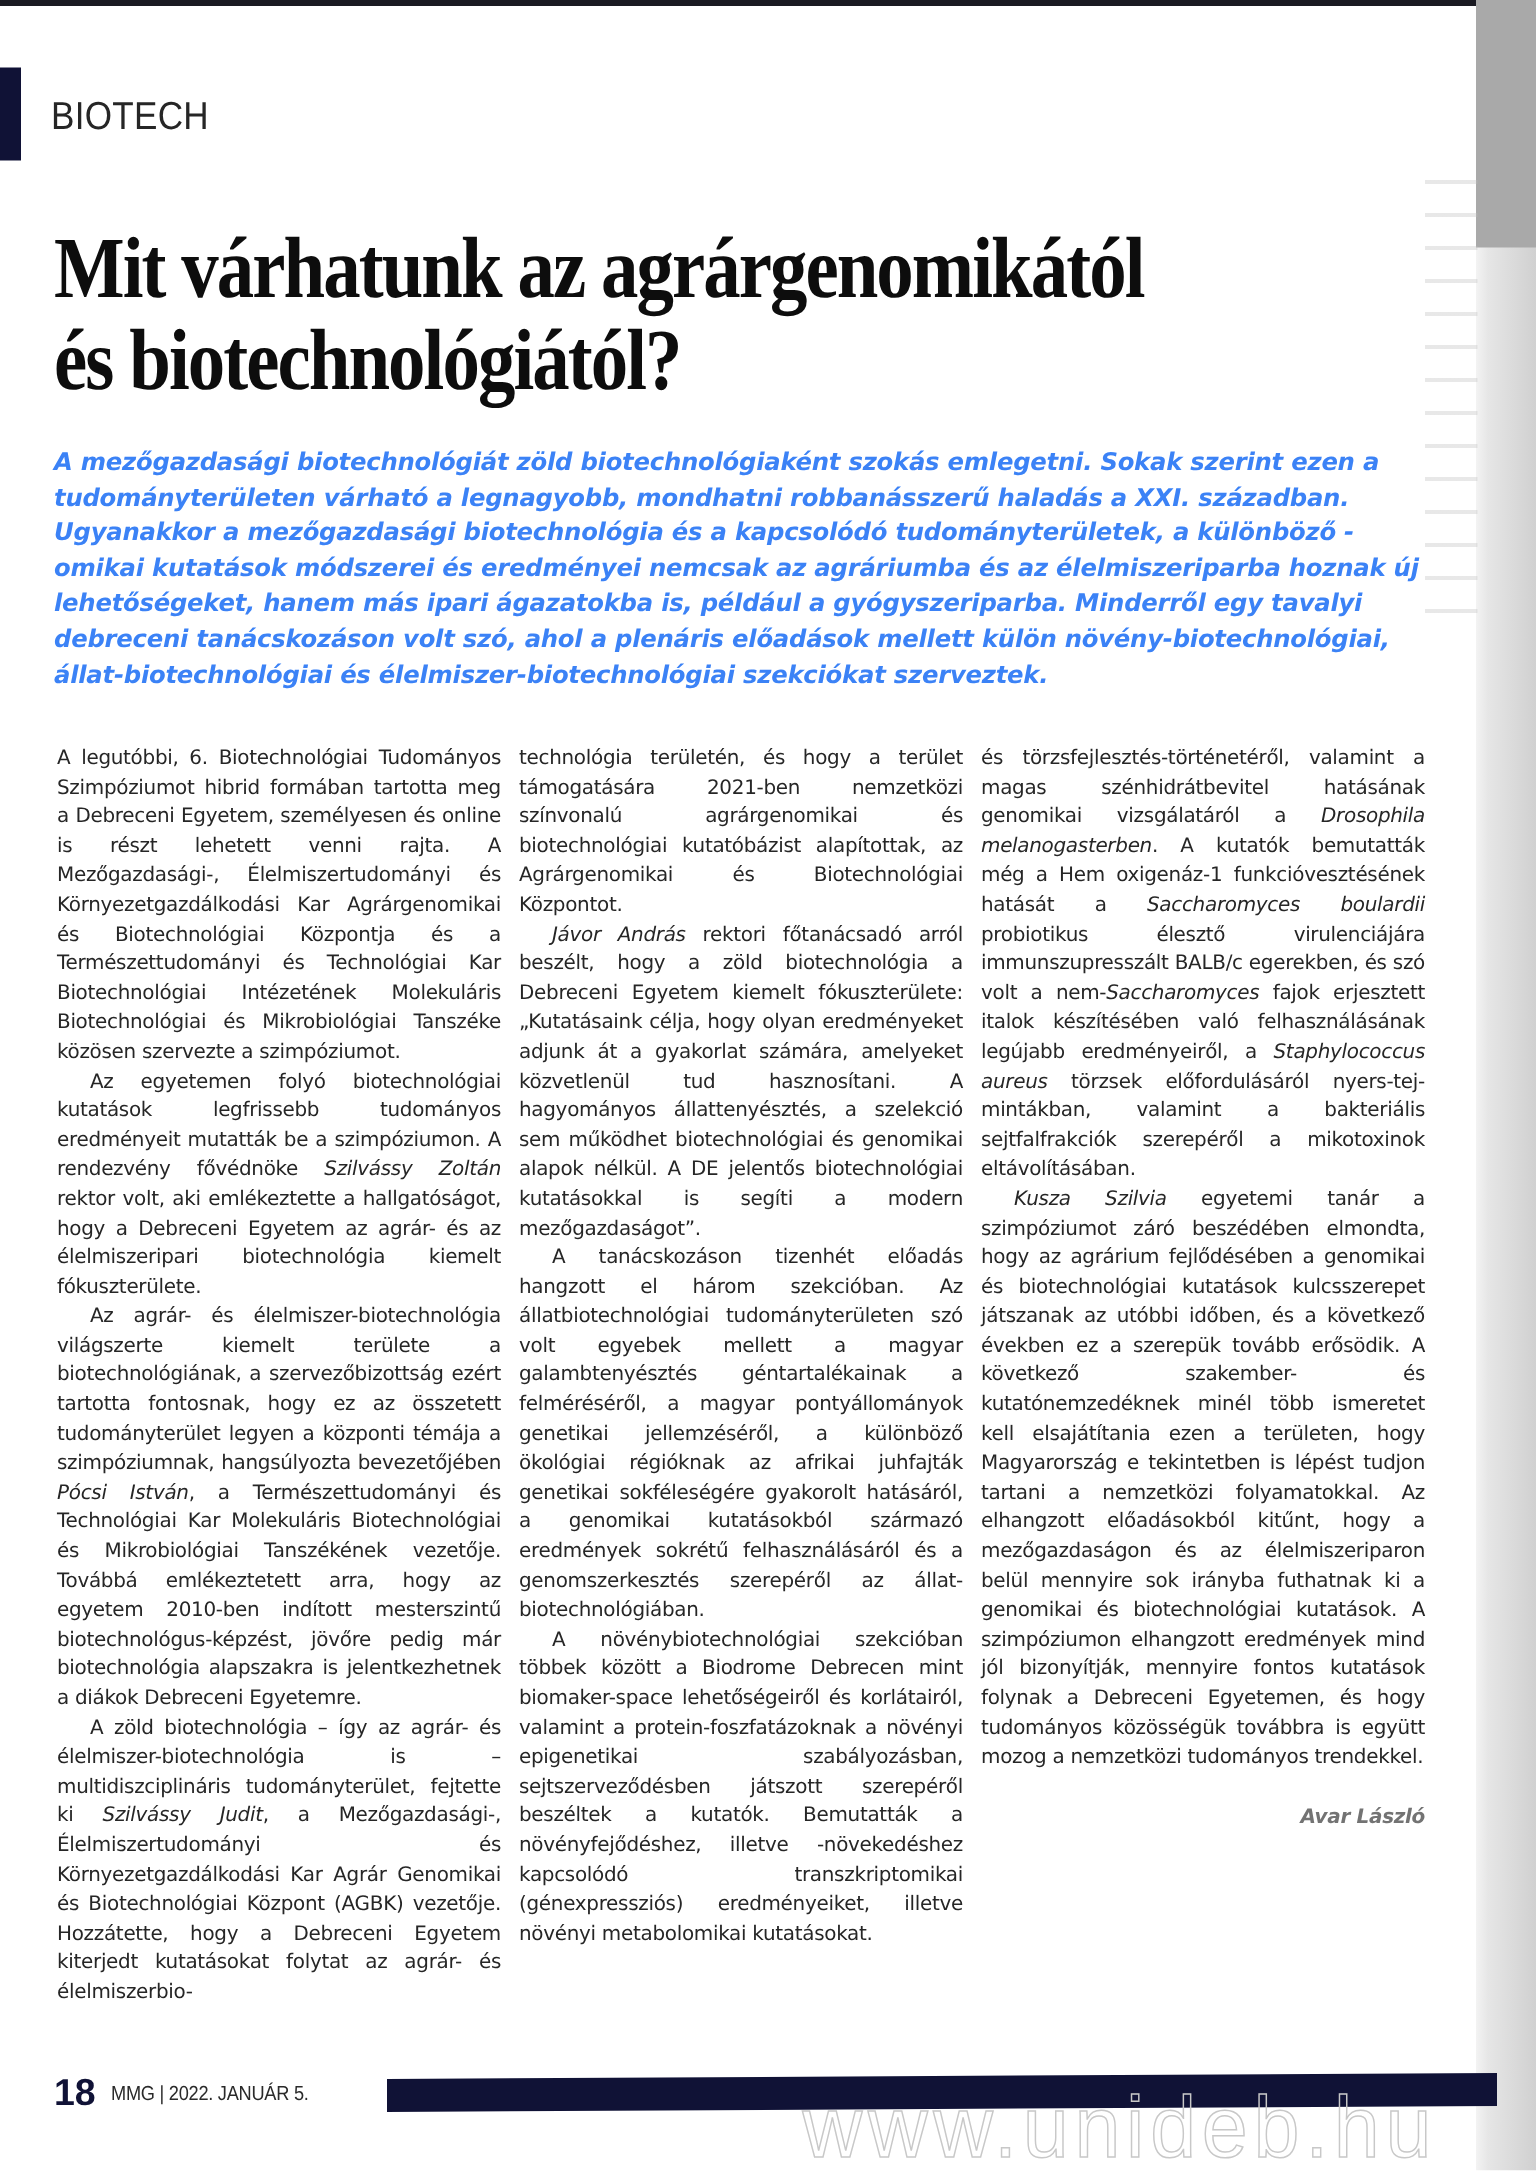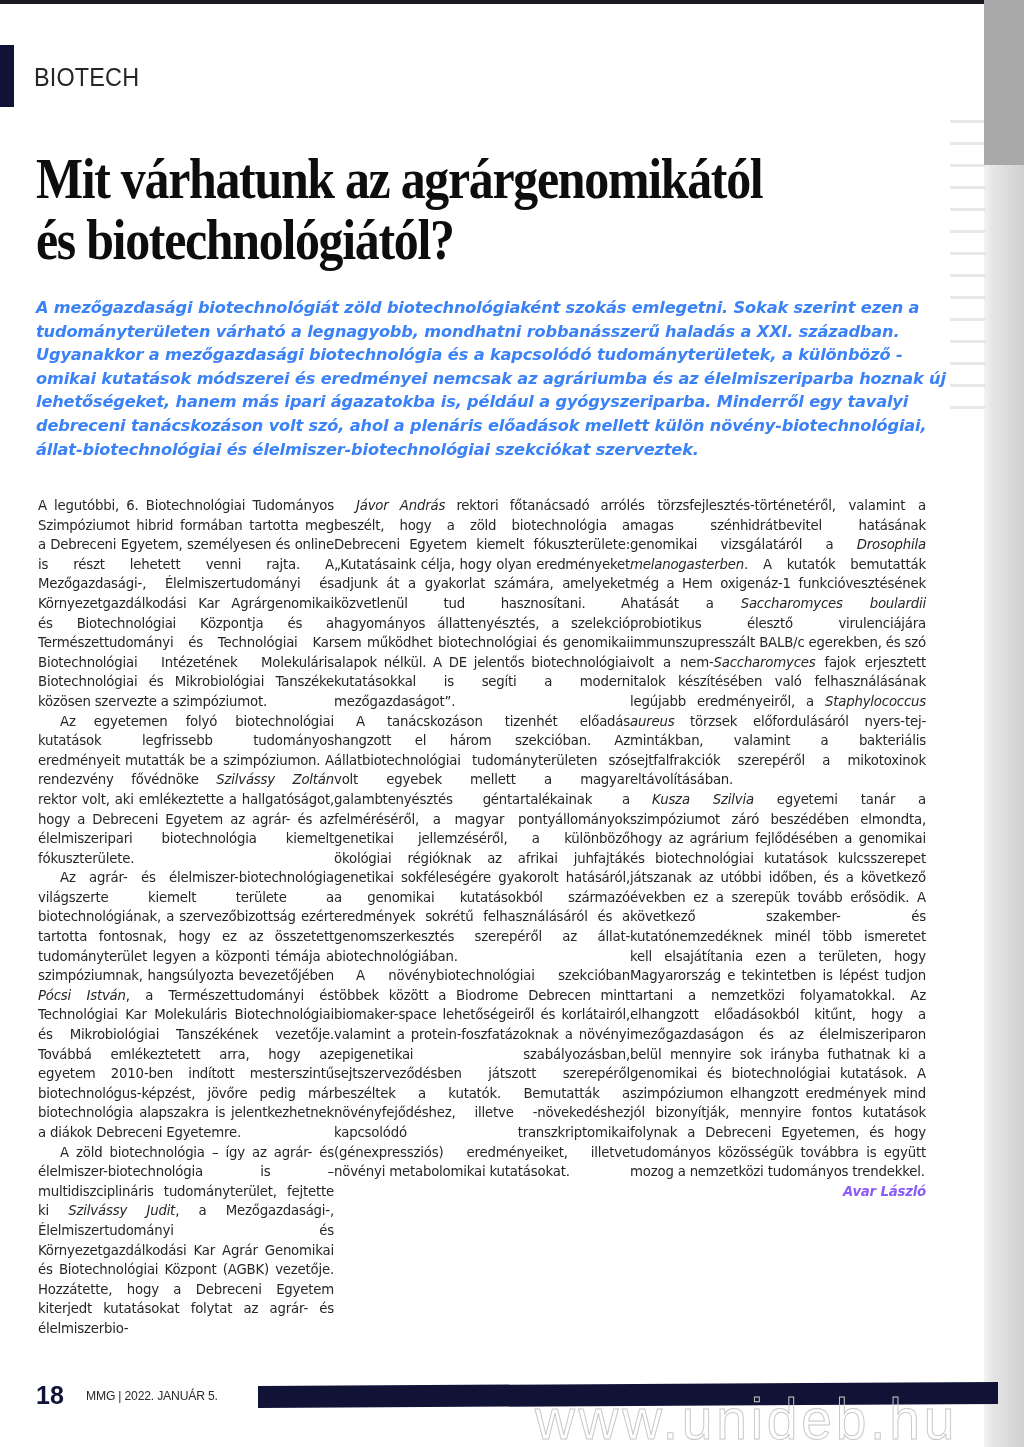--- a/index.html
+++ b/index.html
@@ -22,28 +22,28 @@
 
   .title { position: absolute; left: 36px; top: 148px; margin: 0; width: 900px;
     font-family: "Liberation Serif", serif; font-weight: 700; font-size: 58px; line-height: 61px;
     color: #0d0d0d; letter-spacing: -1.5px; transform: scaleX(0.86); transform-origin: left; }
 
   .lead { position: absolute; left: 36px; top: 296px; width: 920px; margin: 0;
     font-family: "DejaVu Sans", sans-serif; font-style: italic; font-weight: 700;
     font-size: 16.2px; line-height: 23.6px; color: #3b82f6; letter-spacing: -0.15px; }
 
   .columns { position: absolute; left: 38px; top: 496px; width: 912px; height: 860px;
-    display: grid; grid-template-columns: 296px 296px 296px; }
+    display: grid; grid-template-columns: 296px 296px 296px; column-gap: 12px; }
   .col { font-family: "DejaVu Sans", sans-serif; font-size: 13.3px; line-height: 19.6px;
     color: #262626; text-align: justify; hyphens: manual; letter-spacing: -0.2px; }
   .col p { margin: 0; text-indent: 0; }
   .col p.indent { text-indent: 22px; }
-  .col .author { text-align: right; font-style: italic; font-weight: 700; color: #8b5cf6; margin-top: 0; }
+  .col .author { text-align: right; font-style: italic; font-weight: 700; color: #737373; margin-top: 20px; }
 
-  .footer { position: absolute; left: 36px; top: 1381px; display: flex; align-items: center; gap: 22px; }
+  .footer { position: absolute; left: 36px; top: 1381px; display: flex; align-items: center; gap: 10px; }
   .page-num { font-family: "Liberation Sans", sans-serif; font-weight: 700; font-size: 25px; color: #101236; }
   .pub { font-family: "Liberation Sans", sans-serif; font-size: 13.5px; color: #2a2a2a; letter-spacing: -0.2px; transform: scaleX(0.9); transform-origin: left; }
   .footer-bar { position: absolute; left: 258px; top: 1384px; width: 740px; height: 22px; background: #101236; transform: skewY(-0.3deg); }
   .watermark { position: absolute; left: 535px; top: 1385px; font-family: "Liberation Sans", sans-serif;
     font-size: 58px; font-weight: 300; color: transparent; -webkit-text-stroke: 1px #c8c8c8; letter-spacing: 4px;
     transform: scaleX(0.95); transform-origin: left; }
 </style>
 </head>
 <body>
 
@@ -64,20 +64,21 @@
 <p class="lead">A mezőgazdasági biotechnológiát zöld biotechnológiaként szokás emlegetni. Sokak szerint ezen a tudományterületen várható a legnagyobb, mondhatni robbanásszerű haladás a XXI. században. Ugyanakkor a mezőgazdasági biotechnológia és a kapcsolódó tudományterületek, a különböző -omikai kutatások módszerei és eredményei nemcsak az agráriumba és az élelmiszeriparba hoznak új lehetőségeket, hanem más ipari ágazatokba is, például a gyógyszeriparba. Minderről egy tavalyi debreceni tanácskozáson volt szó, ahol a plenáris előadások mellett külön növény-biotechnológiai, állat-biotechnológiai és élelmiszer-biotechnológiai szekciókat szerveztek.</p>
 
 <div class="columns">
   <div class="col" id="col0">
       <p>A legutóbbi, 6. Biotechnológiai Tudományos Szimpóziumot hibrid formában tartotta meg a Debreceni Egyetem, személyesen és online is részt lehetett venni rajta. A Mezőgazdasági-, Élelmiszertudományi és Környezetgazdálkodási Kar Agrárgenomikai és Biotechnológiai Központja és a Természettudományi és Technológiai Kar Biotechnológiai Intézetének Molekuláris Biotechnológiai és Mikrobiológiai Tanszéke közösen szervezte a szimpóziumot.</p>
       <p class="indent">Az egyetemen folyó biotechnológiai kutatások legfrissebb tudományos eredményeit mutatták be a szimpóziumon. A rendezvény fővédnöke <i>Szilvássy Zoltán</i> rektor volt, aki emlékeztette a hallgatóságot, hogy a Debreceni Egyetem az agrár- és az élelmiszeripari biotechnológia kiemelt fókuszterülete.</p>
       <p class="indent">Az agrár- és élelmiszer-biotechnológia világszerte kiemelt területe a biotechnológiának, a szervezőbizottság ezért tartotta fontosnak, hogy ez az összetett tudományterület legyen a központi témája a szimpóziumnak, hangsúlyozta bevezetőjében <i>Pócsi István</i>, a Természettudományi és Technológiai Kar Molekuláris Biotechnológiai és Mikrobiológiai Tanszékének vezetője. Továbbá emlékeztetett arra, hogy az egyetem 2010-ben indított mesterszintű biotechnológus-képzést, jövőre pedig már biotechnológia alapszakra is jelentkezhetnek a diákok Debreceni Egyetemre.</p>
       <p class="indent">A zöld biotechnológia – így az agrár- és élelmiszer-biotechnológia is – multidiszciplináris tudományterület, fejtette ki <i>Szilvássy Judit</i>, a Mezőgazdasági-, Élelmiszertudományi és Környezetgazdálkodási Kar Agrár Genomikai és Biotechnológiai Központ (AGBK) vezetője. Hozzátette, hogy a Debreceni Egyetem kiterjedt kutatásokat folytat az agrár- és élelmiszerbio-</p>
     </div>
   <div class="col" id="col1">
+      <p>technológia területén, és hogy a terület támogatására 2021-ben nemzetközi színvonalú agrárgenomikai és biotechnológiai kutatóbázist alapítottak, az Agrárgenomikai és Biotechnológiai Központot.</p>
       <p class="indent"><i>Jávor András</i> rektori főtanácsadó arról beszélt, hogy a zöld biotechnológia a Debreceni Egyetem kiemelt fókuszterülete: „Kutatásaink célja, hogy olyan eredményeket adjunk át a gyakorlat számára, amelyeket közvetlenül tud hasznosítani. A hagyományos állattenyésztés, a szelekció sem működhet biotechnológiai és genomikai alapok nélkül. A DE jelentős biotechnológiai kutatásokkal is segíti a modern mezőgazdaságot”.</p>
       <p class="indent">A tanácskozáson tizenhét előadás hangzott el három szekcióban. Az állatbiotechnológiai tudományterületen szó volt egyebek mellett a magyar galambtenyésztés géntartalékainak a felméréséről, a magyar pontyállományok genetikai jellemzéséről, a különböző ökológiai régióknak az afrikai juhfajták genetikai sokféleségére gyakorolt hatásáról, a genomikai kutatásokból származó eredmények sokrétű felhasználásáról és a genomszerkesztés szerepéről az állat-biotechnológiában.</p>
       <p class="indent">A növénybiotechnológiai szekcióban többek között a Biodrome Debrecen mint biomaker-space lehetőségeiről és korlátairól, valamint a protein-foszfatázoknak a növényi epigenetikai szabályozásban, sejtszerveződésben játszott szerepéről beszéltek a kutatók. Bemutatták a növényfejődéshez, illetve -növekedéshez kapcsolódó transzkriptomikai (génexpressziós) eredményeiket, illetve növényi metabolomikai kutatásokat.</p>
     </div>
   <div class="col" id="col2">
       <p>és törzsfejlesztés-történetéről, valamint a magas szénhidrátbevitel hatásának genomikai vizsgálatáról a <i>Drosophila melanogasterben</i>. A kutatók bemutatták még a Hem oxigenáz-1 funkcióvesztésének hatását a <i>Saccharomyces boulardii</i> probiotikus élesztő virulenciájára immunszupresszált BALB/c egerekben, és szó volt a nem-<i>Saccharomyces</i> fajok erjesztett italok készítésében való felhasználásának legújabb eredményeiről, a <i>Staphylococcus aureus</i> törzsek előfordulásáról nyers-tej-mintákban, valamint a bakteriális sejtfalfrakciók szerepéről a mikotoxinok eltávolításában.</p>
       <p class="indent"><i>Kusza Szilvia</i> egyetemi tanár a szimpóziumot záró beszédében elmondta, hogy az agrárium fejlődésében a genomikai és biotechnológiai kutatások kulcsszerepet játszanak az utóbbi időben, és a következő években ez a szerepük tovább erősödik. A következő szakember- és kutatónemzedéknek minél több ismeretet kell elsajátítania ezen a területen, hogy Magyarország e tekintetben is lépést tudjon tartani a nemzetközi folyamatokkal. Az elhangzott előadásokból kitűnt, hogy a mezőgazdaságon és az élelmiszeriparon belül mennyire sok irányba futhatnak ki a genomikai és biotechnológiai kutatások. A szimpóziumon elhangzott eredmények mind jól bizonyítják, mennyire fontos kutatások folynak a Debreceni Egyetemen, és hogy tudományos közösségük továbbra is együtt mozog a nemzetközi tudományos trendekkel.</p>
       <p class="author">Avar László</p>
     </div>
 </div>

